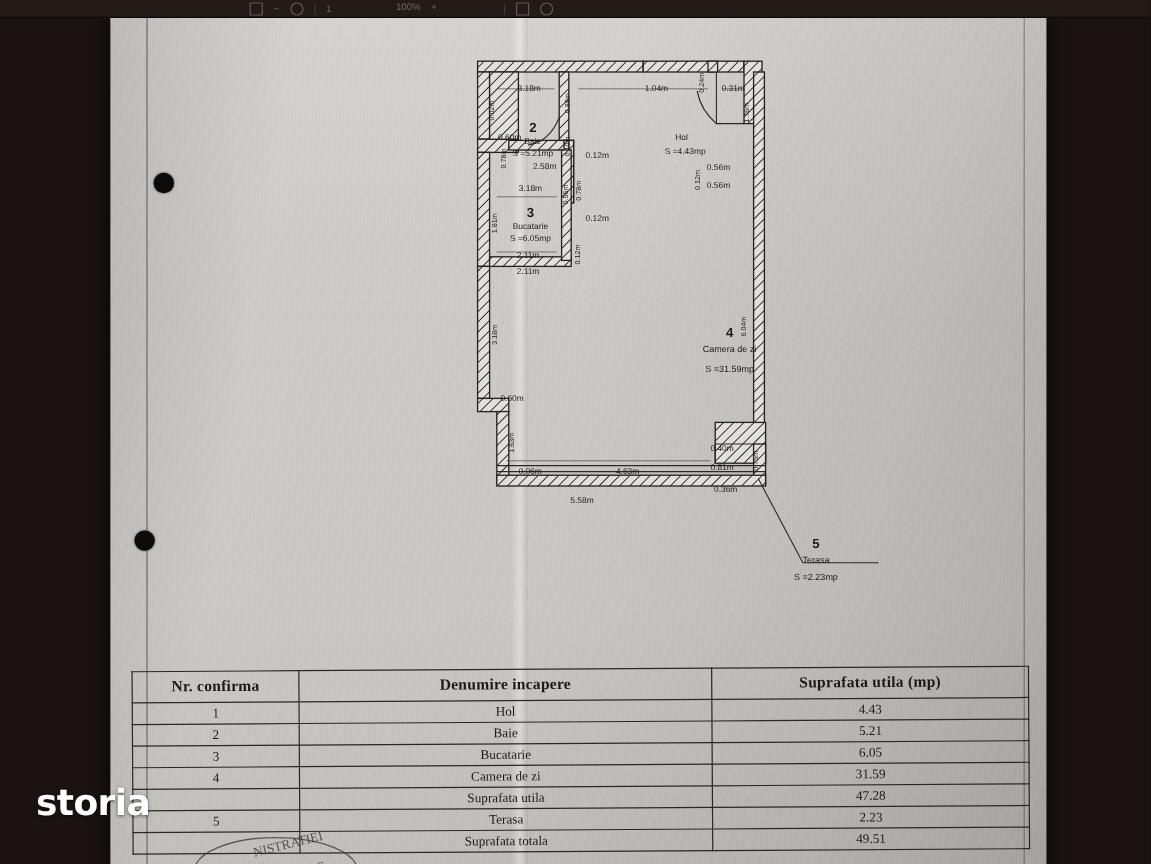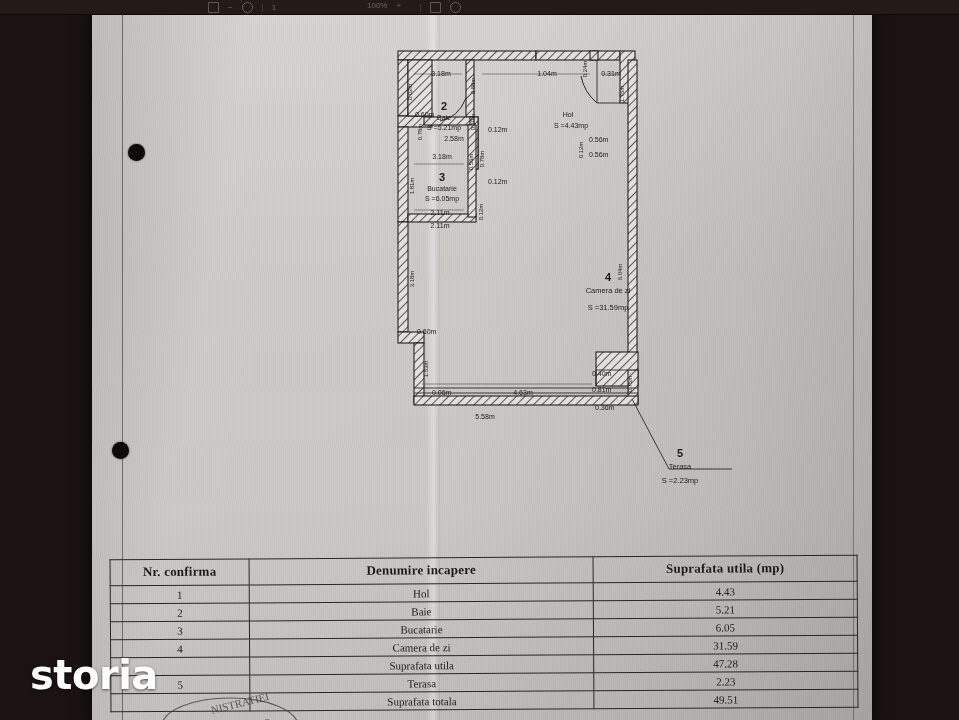--- a/index.html
+++ b/index.html
@@ -26,21 +26,21 @@
     z-index: 60;
   }
   .tb-group { display: flex; align-items: center; gap: 9px; }
   .tb-item {
     color: #8d817c; font-size: 8px; line-height: 8px;
     opacity: .72; white-space: nowrap;
     font-family: "Liberation Sans", sans-serif;
   }
   .tb-sep { width: 1px; height: 8px; background: #4a3f3b; opacity:.8; }
   #tb-left { position: absolute; left: 208px; top: 2px; }
-  #tb-zoom { position: absolute; left: 330px; top: 2px; margin-left: 37px; }
+  #tb-zoom { position: absolute; left: 330px; top: 2px; }
   #tb-right { position: absolute; left: 420px; top: 2px; }
   .tb-ico {
     display:inline-block; width:9px; height:9px;
     border:1px solid #8d817c; opacity:.6; border-radius:1px;
   }
   .tb-ico.circle { border-radius: 50%; }
 
   
   #paper {
     position: absolute;
@@ -126,21 +126,21 @@
   #stamp {
     position:absolute; left: 60px; top: 668px;
     width: 170px; height: 60px;
     pointer-events:none;
   }
 
   
   #watermark {
     position:absolute; left: 30px; top: 652px;
     font-family: "DejaVu Sans", sans-serif;
-    font-size: 40px; font-weight: bold; letter-spacing: -0.5px;
+    font-size: 30px; font-weight: bold; letter-spacing: -0.5px;
     color: #ffffff; z-index: 50;
     text-shadow: 0 1px 3px rgba(0,0,0,.6);
   }
 
   
   .ptxt { font-family:"Liberation Sans", sans-serif; fill:#1e1c1a; }
 </style>
 </head>
 <body>
 

